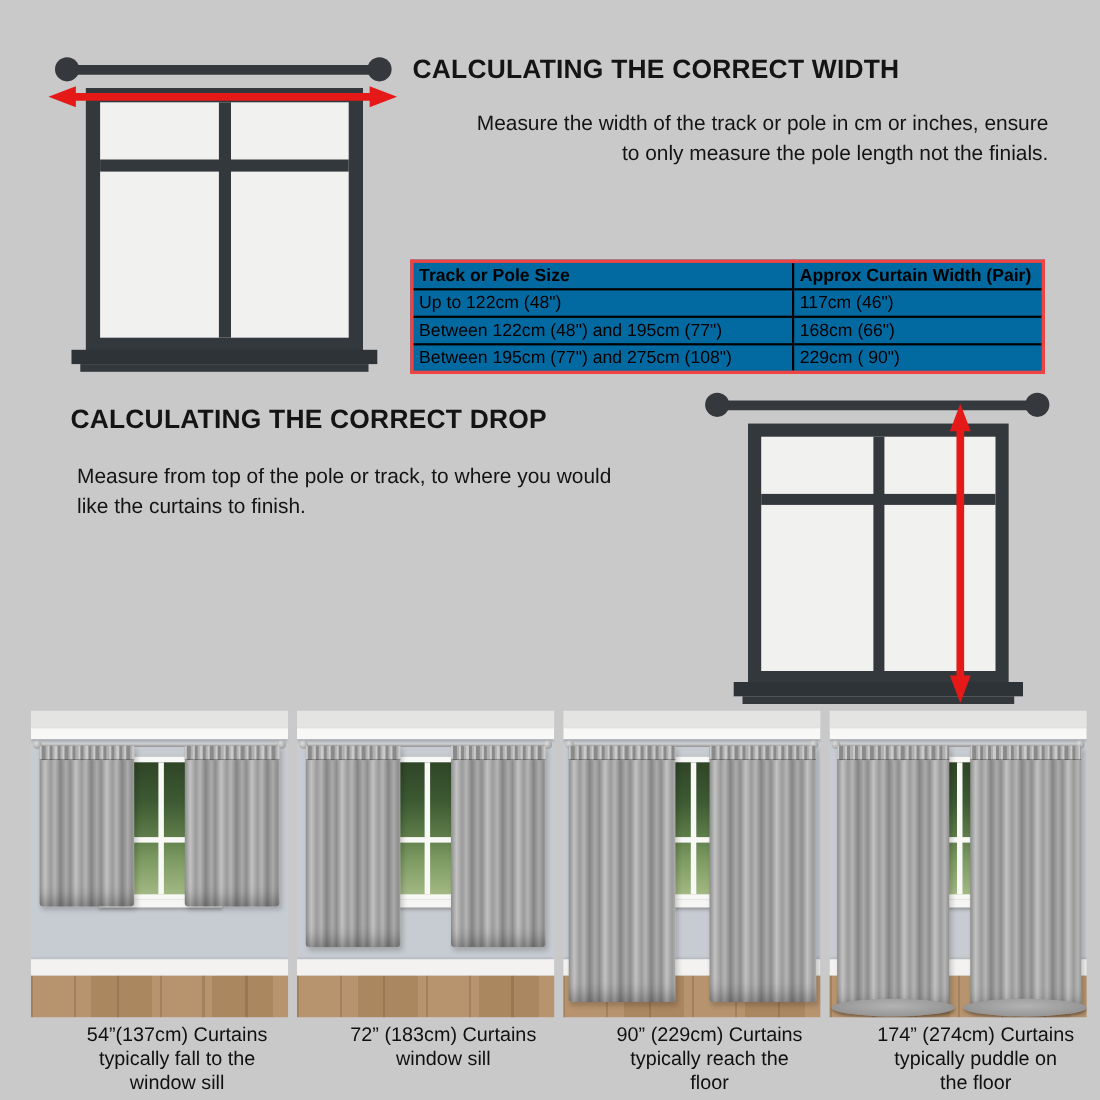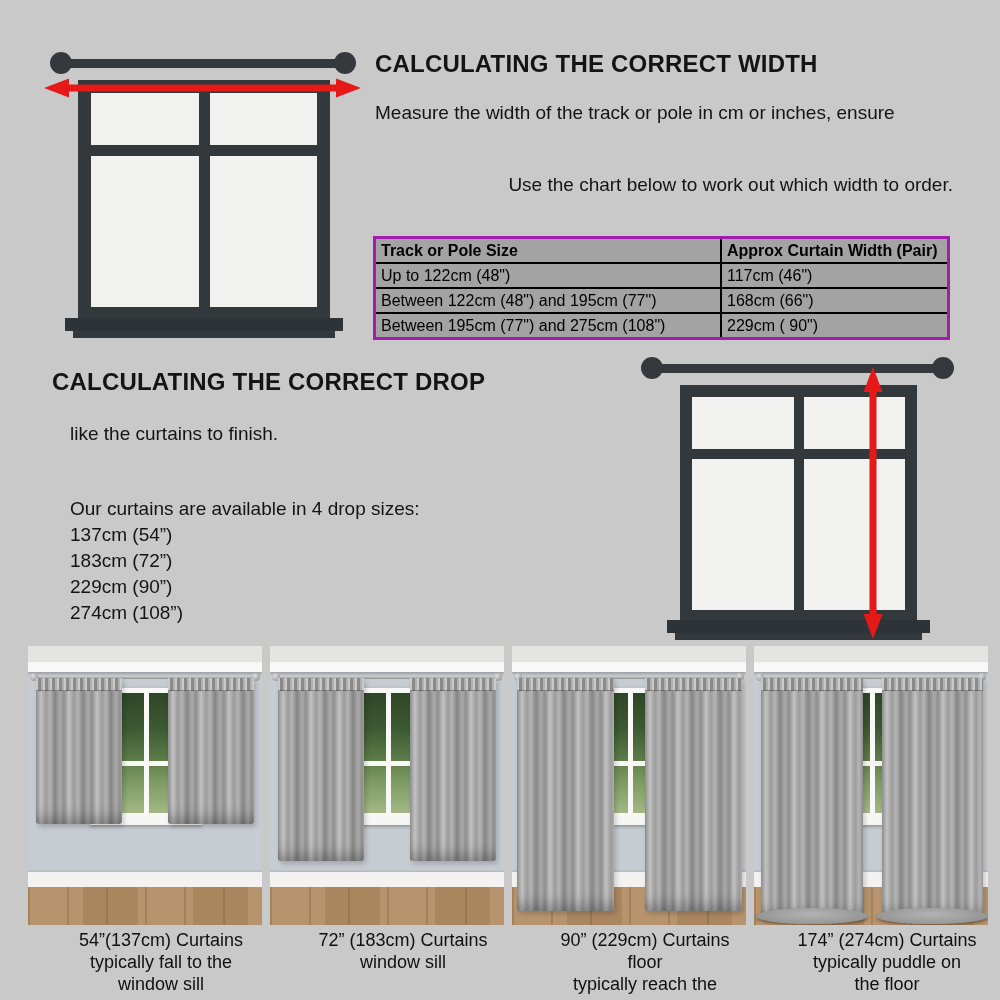--- a/index.html
+++ b/index.html
@@ -16,21 +16,21 @@
   .pole-line{position:absolute;background:#35393e;border-radius:5px;}
   .finial{position:absolute;width:22px;height:22px;border-radius:50%;background:#35393e;}
   .win{position:absolute;background:#f1f1ef;border:13px solid #33383d;box-sizing:border-box;}
   .win .hbar{position:absolute;left:0;right:0;background:#33383d;}
   .win .vbar{position:absolute;top:0;bottom:0;background:#33383d;}
   .sill-bar{position:absolute;background:#2e3338;}
   .apron-bar{position:absolute;background:#33383d;}
   .arrow-wrap{position:absolute;z-index:5;}
 
   
-  table.size-table{border-collapse:collapse;background:#a3a3a3;border:3px solid #a21caf;}
+  table.size-table{border-collapse:collapse;background:#0369a1;border:3px solid #ef4444;}
   table.size-table th, table.size-table td{
     border:2px solid #000;font-size:16px;padding:1px 5px;height:21px;
     text-align:left;white-space:nowrap;font-weight:normal;color:#000;}
   table.size-table th{font-weight:bold;}
 
   
   .photo-row{position:absolute;left:28px;top:646px;width:960px;height:279px;display:flex;gap:8px;}
   .photo{position:relative;flex:1;background:#c7ccd2;overflow:hidden;}
   .ph-top{position:absolute;left:0;right:0;top:0;height:16px;background:#e4e4e2;}
   .molding{position:absolute;left:0;right:0;top:16px;height:10px;background:#f8f8f6;
@@ -94,24 +94,24 @@
     <span class="arrow-wrap" style="left:44px;top:77px;">
       <svg width="317" height="22" viewBox="0 0 317 22">
         <line x1="18" y1="11" x2="299" y2="11" stroke="#e51a18" stroke-width="7"></line>
         <polygon points="0,11 25,1.5 25,20.5" fill="#e51a18"></polygon>
         <polygon points="317,11 292,1.5 292,20.5" fill="#e51a18"></polygon>
       </svg>
     </span>
   </div>
 
   <div class="abs h1" style="left:375px;top:50px;width:578px;">CALCULATING THE CORRECT WIDTH</div>
-  <div class="abs body-text" style="left:375px;top:99px;width:578px;text-align:left;">
+  <div class="abs body-text" style="left:375px;top:99px;width:578px;text-align:right;">
     <div>Measure the width of the track or pole in cm or inches, ensure</div>
-  </div>
-  <div class="abs body-text" style="left:375px;top:171px;width:578px;text-align:right;">Use the chart below to work out which width to order.</div>
+    <div>to only measure the pole length not the finials.</div>
+  </div>
 
   <table class="size-table abs" style="left:373px;top:236px;width:577px;">
     <tbody>
         <tr>
       <th style="width:334px;">Track or Pole Size</th>
       <th>Approx Curtain Width (Pair)</th>
     </tr>
     <tr>
       <td>Up to 122cm (48")</td>
       <td>117cm (46")</td>
@@ -120,30 +120,24 @@
       <td>Between 122cm (48") and 195cm (77")</td>
       <td>168cm (66")</td>
     </tr>
     <tr>
       <td>Between 195cm (77") and 275cm (108")</td>
       <td>229cm ( 90")</td>
     </tr>
   </tbody>
     </table>
 
-  <div class="abs h1" style="left:52px;top:368px;">CALCULATING THE CORRECT DROP</div>
+  <div class="abs h1" style="left:64px;top:368px;">CALCULATING THE CORRECT DROP</div>
   <div class="abs body-text" style="left:70px;top:420px;">
+    <div>Measure from top of the pole or track, to where you would</div>
     <div>like the curtains to finish.</div>
-  </div>
-  <div class="abs body-text" style="left:70px;top:496px;line-height:26px;">
-    <div>Our curtains are available in 4 drop sizes:</div>
-    <div>137cm (54”)</div>
-    <div>183cm (72”)</div>
-    <div>229cm (90”)</div>
-    <div>274cm (108”)</div>
   </div>
 
   <div class="abs" style="left:600px;top:340px;width:400px;height:305px;">
     <div class="pole-line" style="left:53px;top:24px;width:288px;height:9px;"></div>
     <div class="finial" style="left:41px;top:17px;"></div>
     <div class="finial" style="left:332px;top:17px;"></div>
     <div class="win" style="left:80px;top:45px;width:237px;height:237px;border-width:12px;">
       <div class="hbar" style="top:52px;height:10px;"></div>
       <div class="vbar" style="left:calc(50% - 5px);width:10px;"></div>
     </div>
@@ -257,22 +251,22 @@
       <div>54”(137cm) Curtains</div>
       <div>typically fall to the</div>
       <div>window sill</div>
     </div>
     <div class="caption">
       <div>72” (183cm) Curtains</div>
       <div>window sill</div>
     </div>
     <div class="caption">
       <div>90” (229cm) Curtains</div>
+      <div>typically reach the</div>
       <div>floor</div>
-      <div>typically reach the</div>
     </div>
     <div class="caption">
       <div>174” (274cm) Curtains</div>
       <div>typically puddle on</div>
       <div>the floor</div>
     </div>
   </div>
 
 </div>
 

